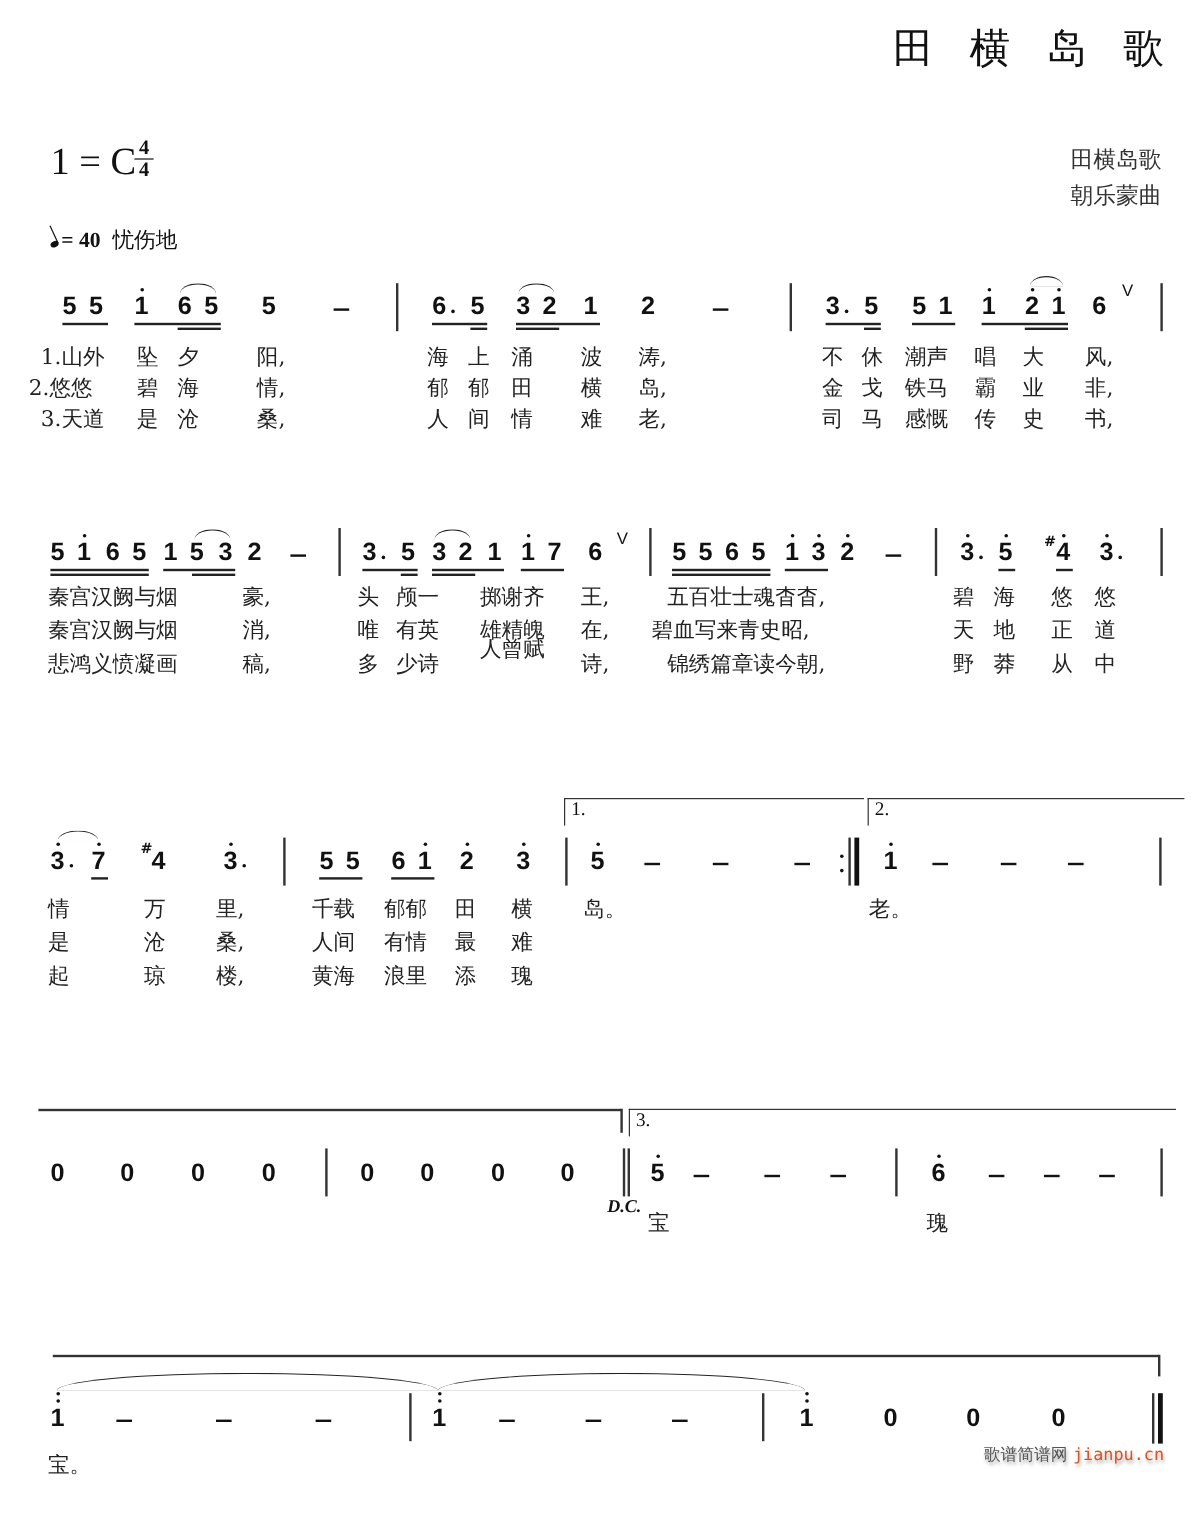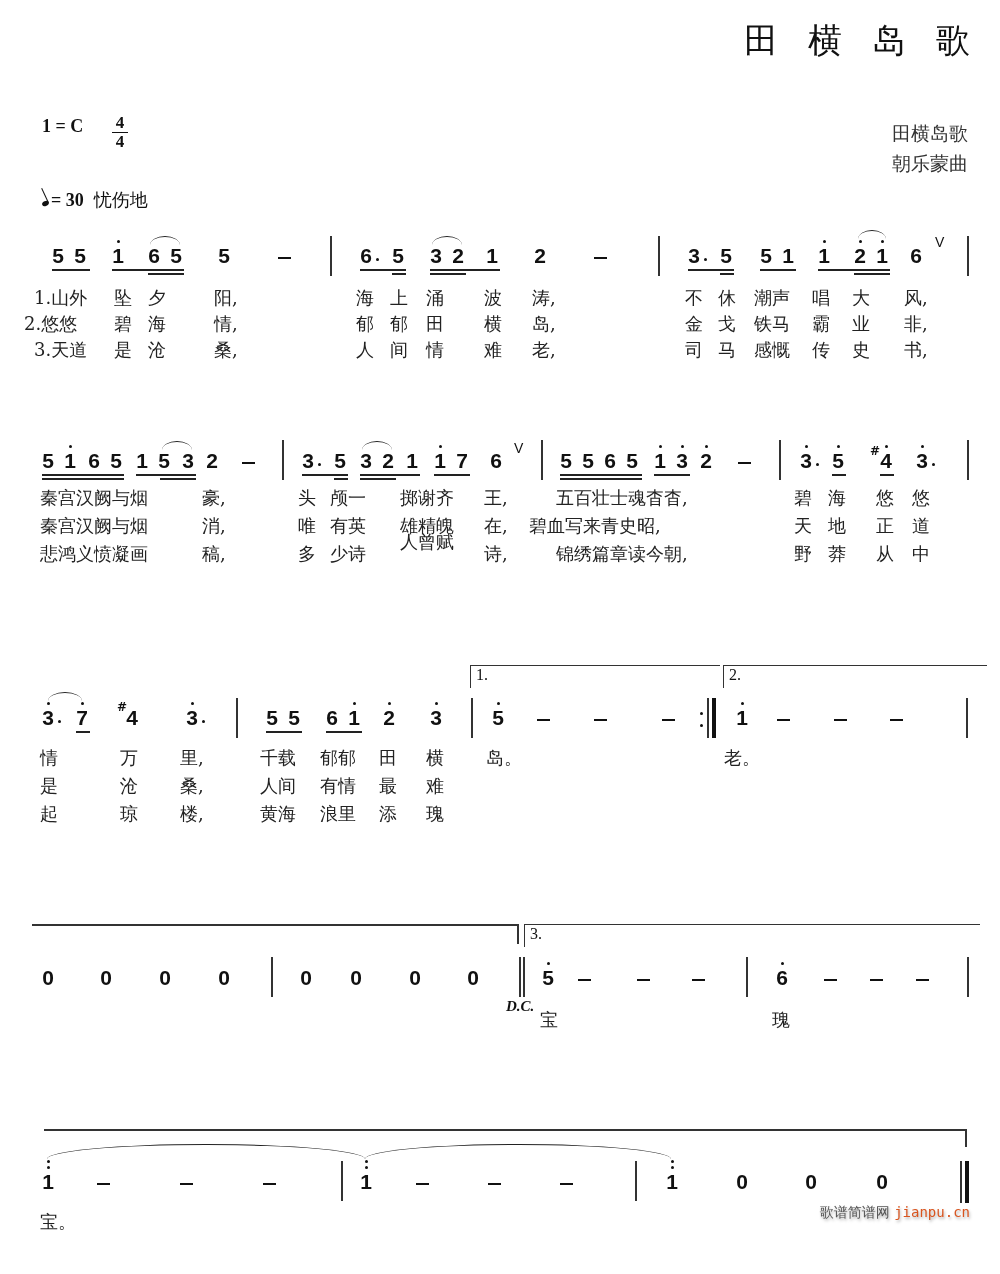--- a/index.html
+++ b/index.html
@@ -1,21 +1,21 @@
 <!DOCTYPE html>
 <html><head>
 <meta charset="utf-8">
 <style>
   html, body { margin:0; padding:0; background:#fff; }
   body { width:1000px; height:1274px; position:relative; overflow:hidden;
          font-family:"DejaVu Sans", sans-serif; color:#111; }
   .abs { position:absolute; }
   .title { left:0; width:1000px; top:18px; text-align:right; font-family:"DejaVu Serif", serif;
            font-size:34px; letter-spacing:30px; text-indent:30px; }
-  .key { left:42px; top:116px; font-family:"Liberation Serif", serif; font-weight:bold; font-size:18px; }
+  .key { left:42px; top:116px; font-family:"Liberation Serif", serif; font-weight:normal; font-size:32px; }
   .timesig { left:112px; top:114px; width:16px; font-family:"Liberation Serif", serif; font-weight:bold;
              font-size:17px; line-height:18px; text-align:center; }
   .timesig .bar { border-top:1.5px solid #111; }
   .credits { right:32px; top:118px; text-align:right; font-family:"DejaVu Serif", serif; font-size:19px; line-height:30px; color:#333; }
   .tempo { left:42px; top:188px; font-family:"Liberation Serif", serif; font-weight:bold; font-size:18px; }
   .tempo .note { display:inline-block; width:7px; height:5px; background:#111; border-radius:50%;
                  transform:rotate(-25deg); margin-right:2px; position:relative; }
   .tempo .note::after { content:""; position:absolute; right:0; bottom:2px; width:1.4px; height:16px; background:#111; }
   .expr { font-family:"DejaVu Sans", sans-serif; font-weight:normal; margin-left:10px; }
 
@@ -45,21 +45,21 @@
 <div class="abs key">1 = C</div>
 <div class="abs timesig">
   <div>4</div>
   <div class="bar">4</div>
 </div>
 <div class="abs credits">
   <div>田横岛歌</div>
   <div>朝乐蒙曲</div>
 </div>
 <div class="abs tempo">
-  <span class="note"></span><span>= 30</span><span class="expr">忧伤地</span>
+  <span class="note"></span><span>= 40</span><span class="expr">忧伤地</span>
 </div>
 
 <div>
   <span class="n" style="left:50px;top:244px">5</span>
   <span class="n" style="left:72px;top:244px">5</span>
   <div class="ul" style="left:52px;top:269px;width:38px"></div>
   <span class="n" style="left:110px;top:244px">1</span>
   <div class="dot" style="left:117px;top:240px"></div>
   <span class="n" style="left:146px;top:244px">6</span>
   <span class="n" style="left:168px;top:244px">5</span>
@@ -234,21 +234,21 @@
   <span class="ly" style="left:828px;top:484px">海</span>
   <span class="ly" style="left:876px;top:484px">悠</span>
   <span class="ly" style="left:912px;top:484px">悠</span>
 
   <span class="ly" style="left:40px;top:512px">秦宫汉阙与烟</span>
   <span class="ly" style="left:202px;top:512px">消,</span>
   <span class="ly" style="left:298px;top:512px">唯</span>
   <span class="ly" style="left:330px;top:512px">有英</span>
   <span class="ly" style="left:400px;top:512px">雄精魄</span>
   <span class="ly" style="left:484px;top:512px">在,</span>
-  <span class="ly" style="left:529px;top:512px">碧血写来青史昭,</span>
+  <span class="ly" style="left:543px;top:512px">碧血写来青史昭,</span>
   <span class="ly" style="left:794px;top:512px">天</span>
   <span class="ly" style="left:828px;top:512px">地</span>
   <span class="ly" style="left:876px;top:512px">正</span>
   <span class="ly" style="left:912px;top:512px">道</span>
 
   <span class="ly" style="left:40px;top:540px">悲鸿义愤凝画</span>
   <span class="ly" style="left:202px;top:540px">稿,</span>
   <span class="ly" style="left:298px;top:540px">多</span>
   <span class="ly" style="left:330px;top:540px">少诗</span>
   <span class="ly" style="left:400px;top:528px">人曾赋</span>

